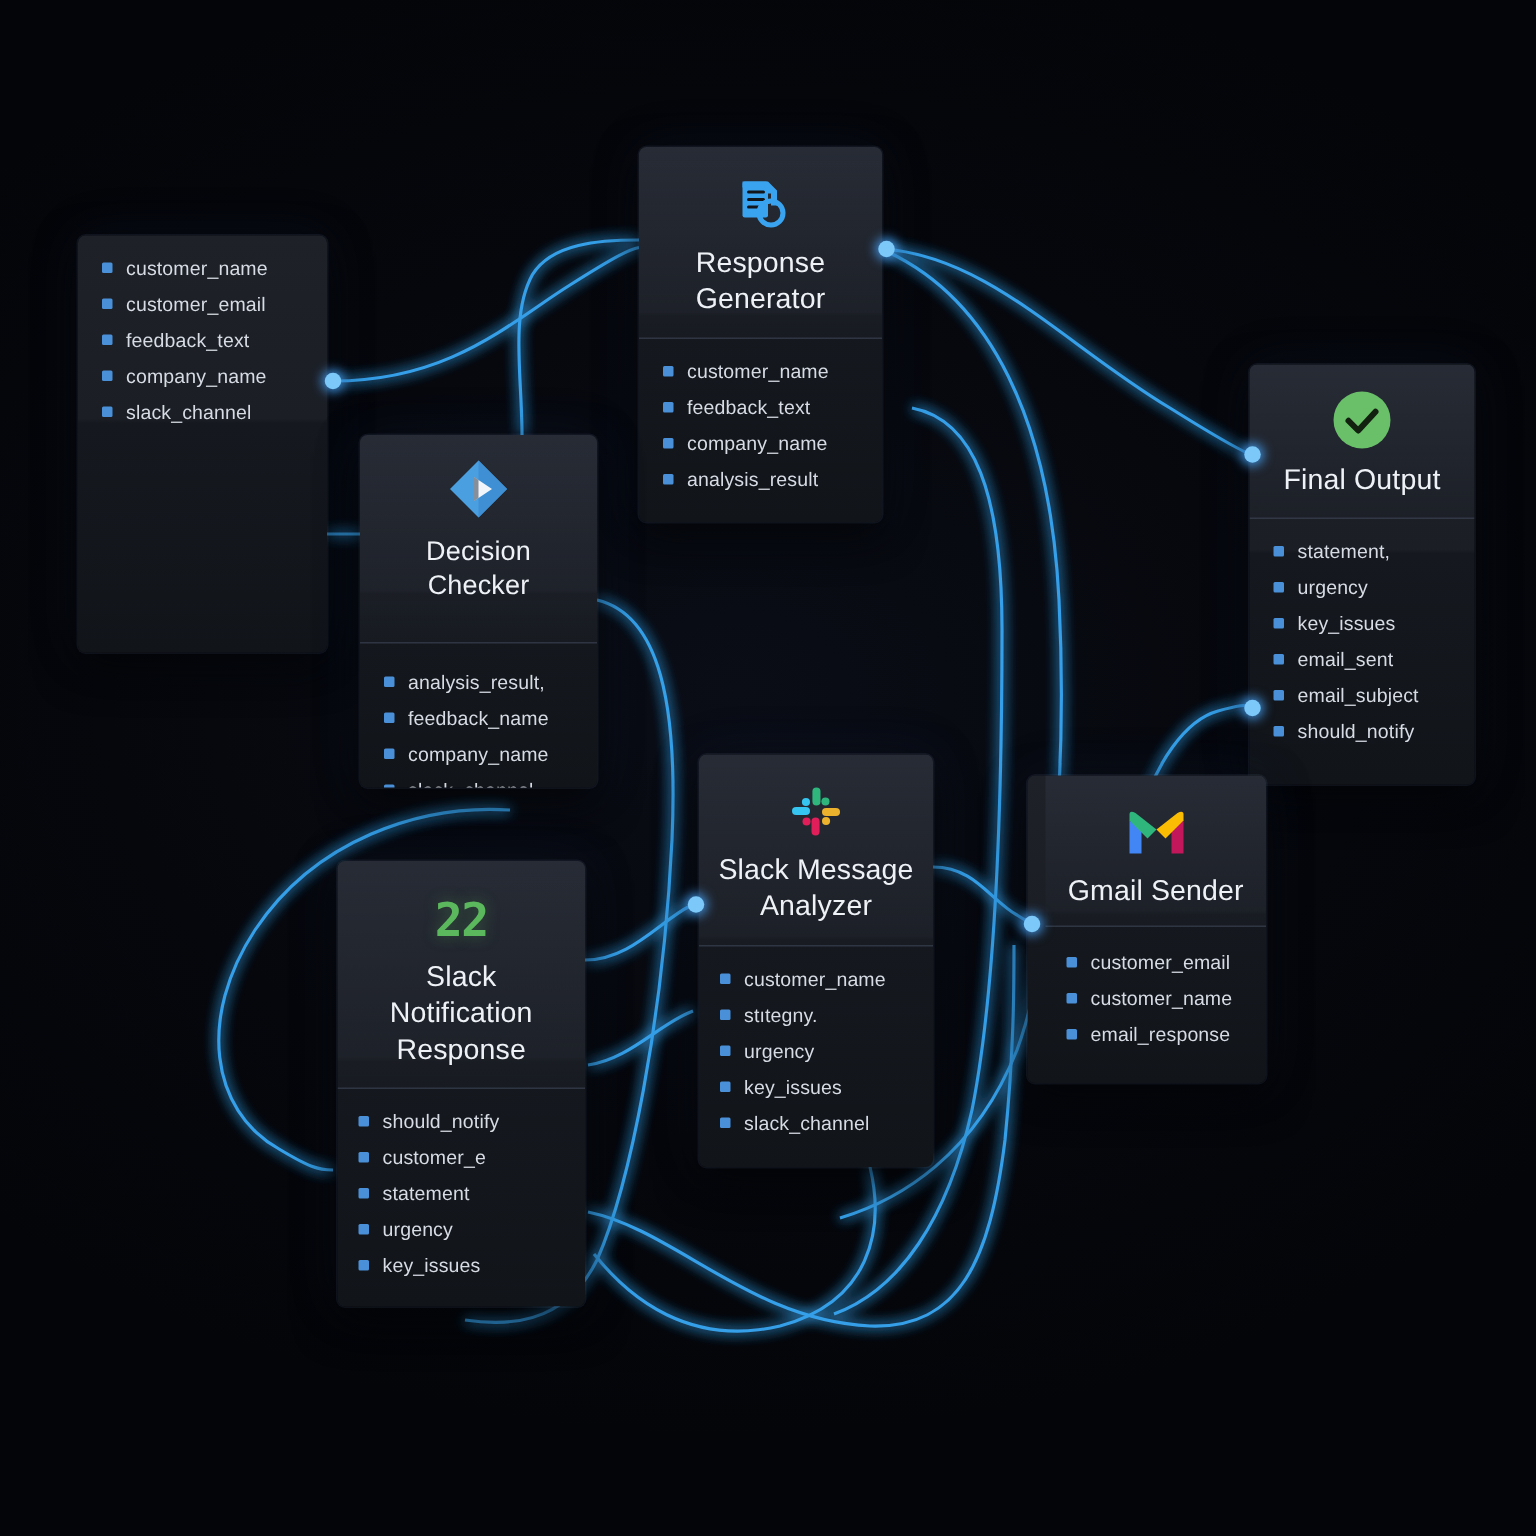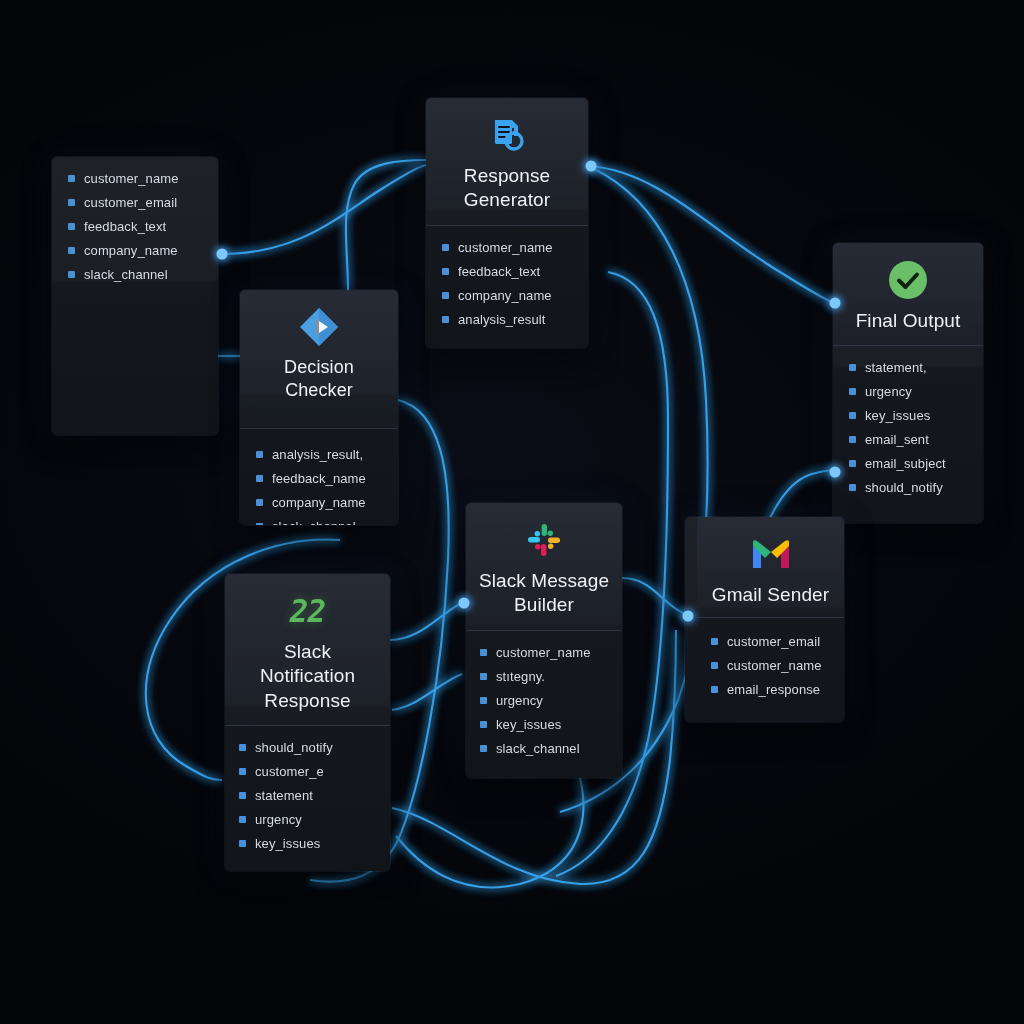--- a/index.html
+++ b/index.html
@@ -43,24 +43,23 @@
   }
   .node-header {
     padding: 16px 10px 12px 10px;
     text-align: center;
     border-bottom: 1px solid rgba(140,160,195,0.12);
     background: linear-gradient(180deg, rgba(46,52,64,0.55) 0%, rgba(30,34,42,0.30) 100%);
   }
   .node-icon {
     height: 42px;
     display: flex;
-    align-items: center;
+    align-items: flex-end;
     justify-content: center;
     margin-bottom: 8px;
-    font-style: italic;
   }
   .node-icon svg { display: block; }
   .node-title {
     color: #eef1f6;
     font-size: 19px;
     line-height: 1.28;
     font-weight: 400;
     letter-spacing: 0.1px;
     white-space: pre-line;
   }
@@ -298,21 +297,21 @@
             <rect x="17.6" y="4" width="5.4" height="12" rx="2.7" fill="#2eb67d"></rect>
             <circle cx="26.3" cy="13.3" r="2.7" fill="#2eb67d"></circle>
             <rect x="24" y="17.6" width="12" height="5.4" rx="2.7" fill="#ecb22e"></rect>
             <circle cx="26.7" cy="26.3" r="2.7" fill="#ecb22e"></circle>
             <rect x="17" y="24" width="5.4" height="12" rx="2.7" fill="#e01e5a"></rect>
             <circle cx="13.7" cy="26.7" r="2.7" fill="#e01e5a"></circle>
           </g>
         </svg>
       </div>
       <div class="node-title">Slack Message
-Builder</div>
+Analyzer</div>
     </div>
     <div class="node-body" style="padding-left:14px;">
       <div class="field">
           <span class="bullet"></span>
           <span class="field-label">customer_name</span>
         </div>
       <div class="field">
           <span class="bullet"></span>
           <span class="field-label">stıtegny.</span>
         </div>

